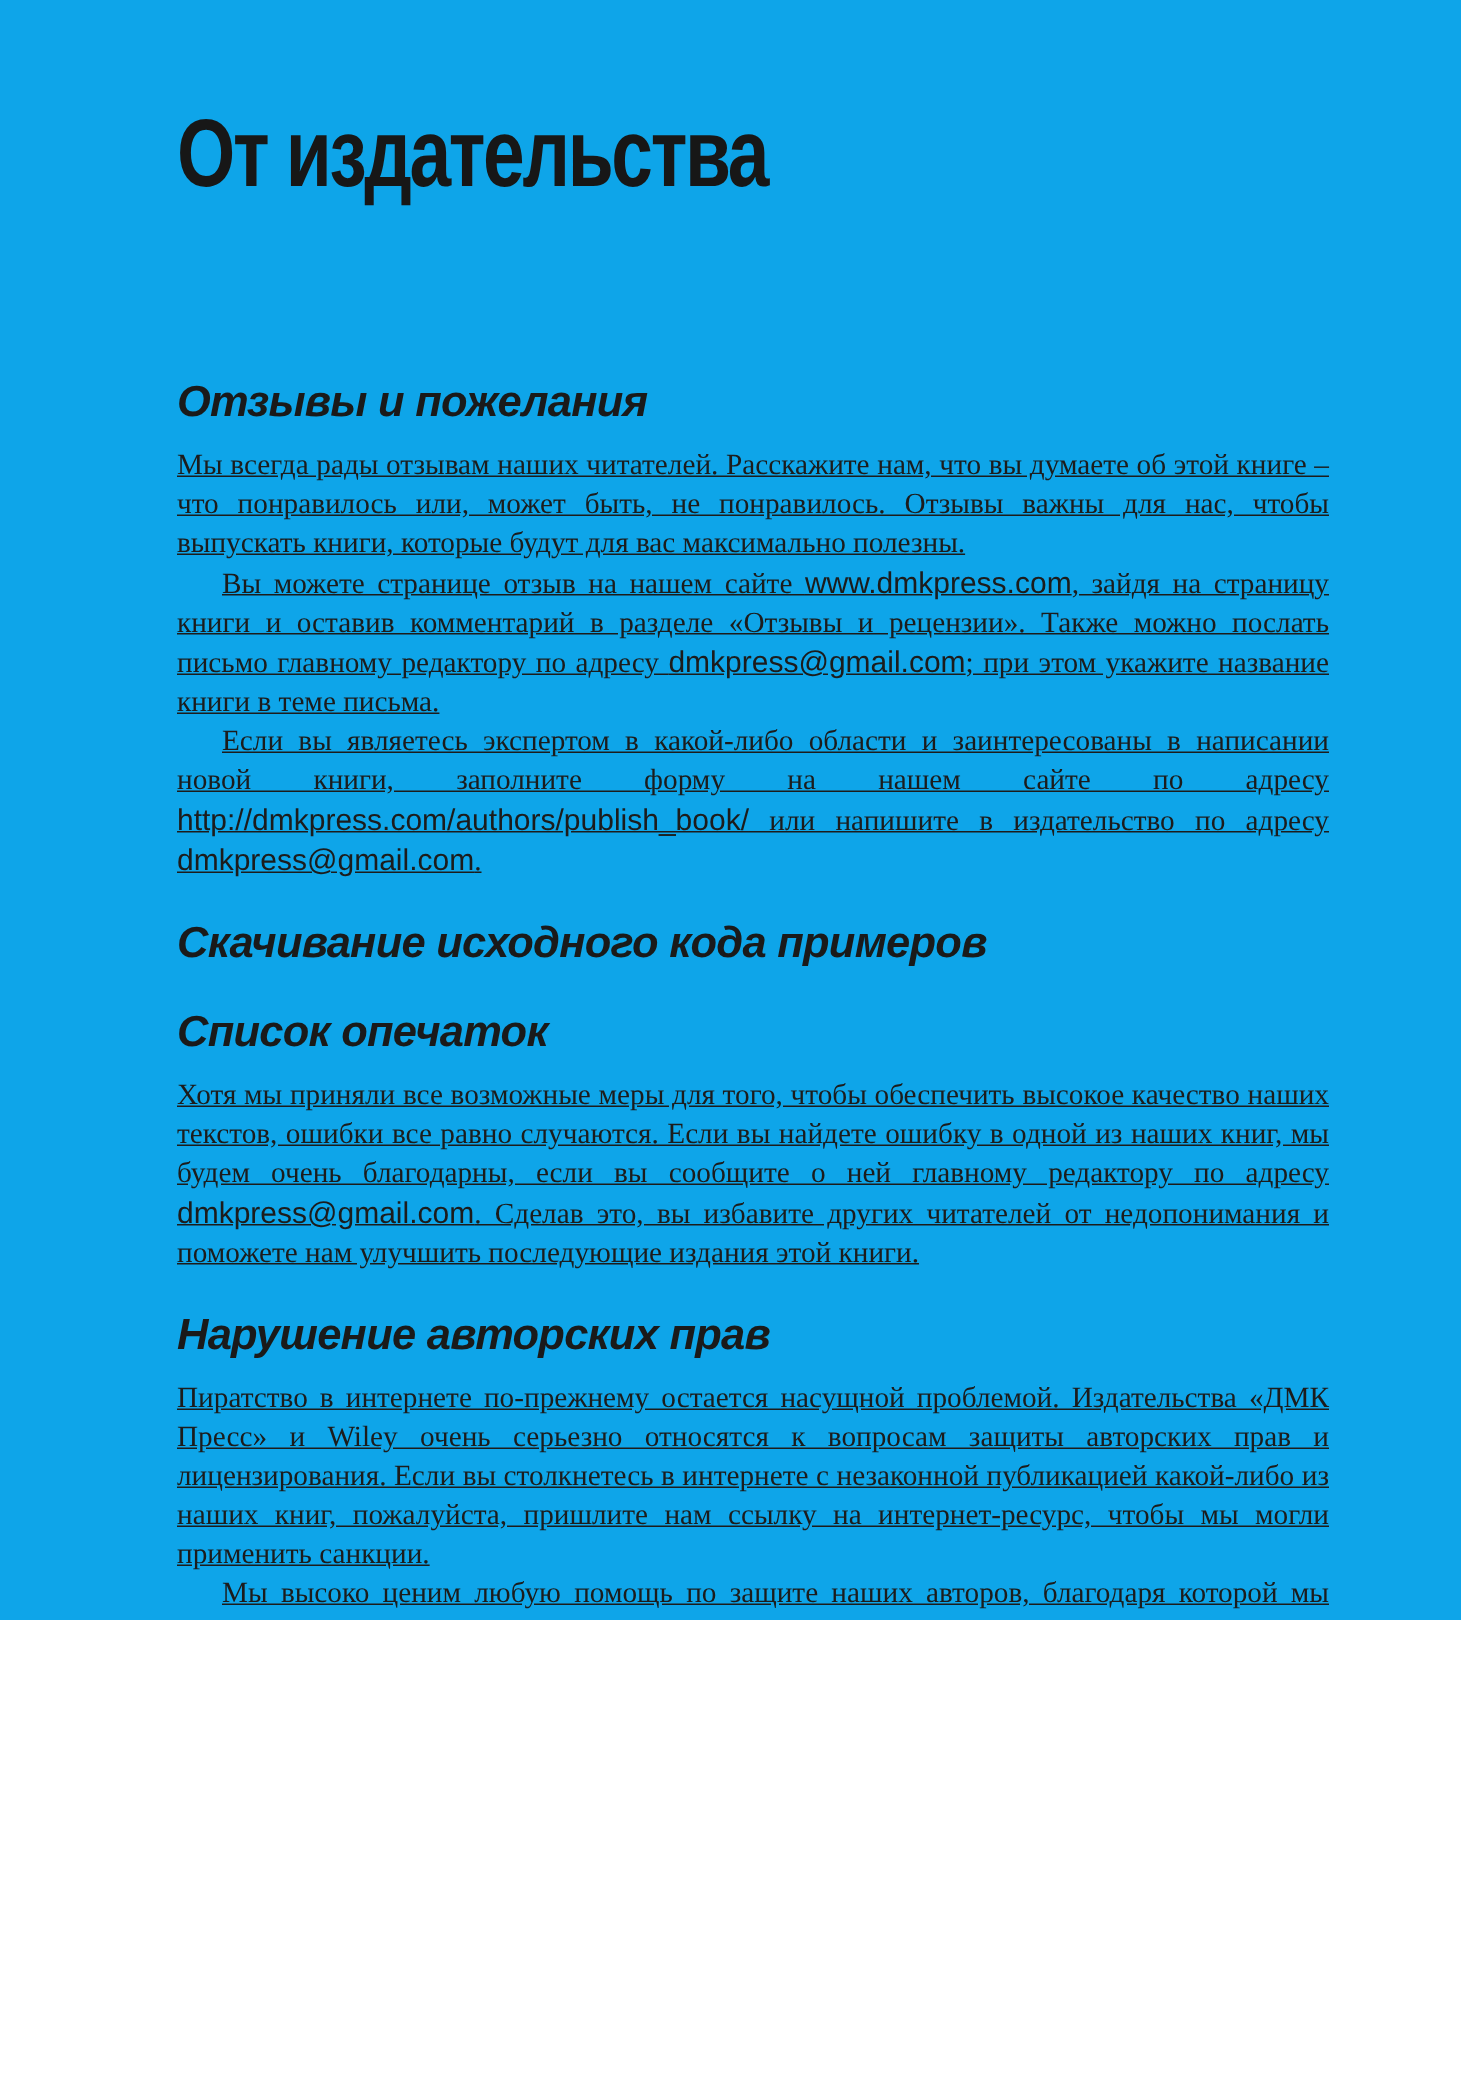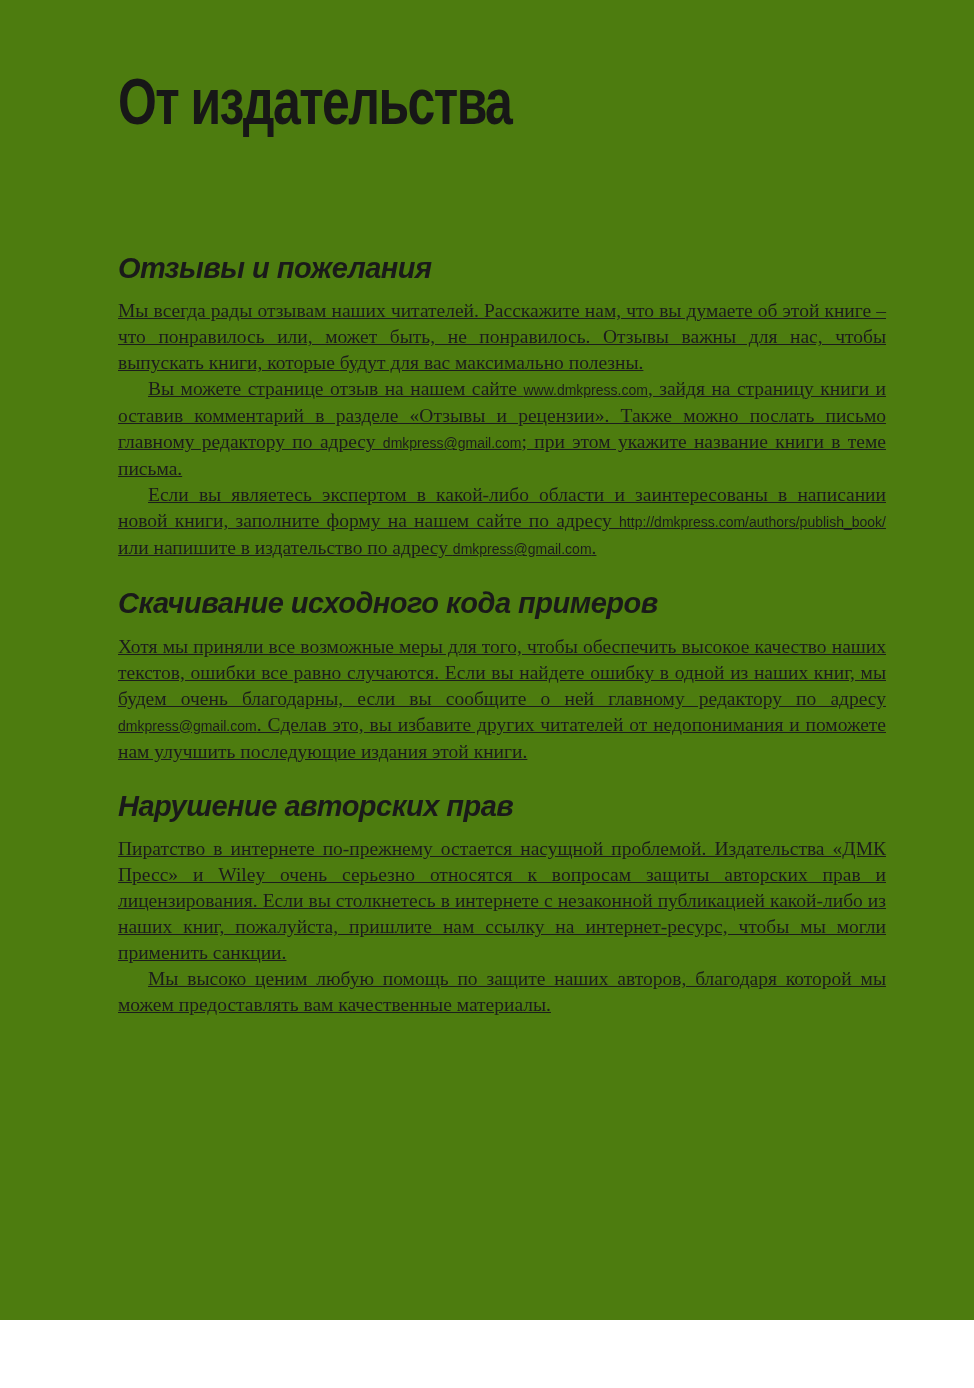--- a/index.html
+++ b/index.html
@@ -3,22 +3,22 @@
 <meta charset="utf-8">
 <style>
   html, body {
     margin: 0;
     padding: 0;
     background: #ffffff;
   }
   .page {
     position: relative;
     width: 974px;
-    height: 1320px;
-    background: #4d7c0f;
+    height: 1080px;
+    background: #0ea5e9;
     overflow: hidden;
     color: #1c1c1c;
   }
   .content {
     box-sizing: border-box;
     padding: 70px 88px 0 118px;
   }
   .chapter-title {
     margin: 0;
     font-family: "Liberation Sans", "DejaVu Sans", sans-serif;
@@ -51,21 +51,21 @@
     line-height: 26px;
     text-align: justify;
     color: #1c1c1c;
     text-decoration: underline;
   }
   .para.indent {
     text-indent: 30px;
   }
   .para .sans {
     font-family: "Liberation Sans", "DejaVu Sans", sans-serif;
-    font-size: 14px;
+    font-size: 20px;
   }
 </style>
 </head>
 <body>
 
 <div class="page">
   <div class="content">
 
     <h1 class="chapter-title">От издательства</h1>
 
@@ -74,20 +74,21 @@
       <p class="para"><span>Мы всегда рады отзывам наших читателей. Расскажите нам, что вы думаете об этой книге – что понравилось или, может быть, не понравилось. Отзывы важны для нас, чтобы выпускать книги, которые будут для вас максимально полезны.</span></p>
       <p class="para indent"><span>Вы можете странице отзыв на нашем сайте </span><span class="sans">www.dmkpress.com</span><span>, зайдя на страницу книги и оставив комментарий в разделе «Отзывы и рецензии». Также можно послать письмо главному редактору по адресу </span><span class="sans">dmkpress@gmail.com</span><span>; при этом укажите название книги в теме письма.</span></p>
       <p class="para indent"><span>Если вы являетесь экспертом в какой-либо области и заинтересованы в написании новой книги, заполните форму на нашем сайте по адресу </span><span class="sans">http://dmkpress.com/authors/publish_book/</span><span> или напишите в издательство по адресу </span><span class="sans">dmkpress@gmail.com</span><span>.</span></p>
     </section>
 
     <section>
       <h2 class="section-heading">Скачивание исходного кода примеров</h2>
     </section>
 
     <section>
+      <h2 class="section-heading">Список опечаток</h2>
       <p class="para"><span>Хотя мы приняли все возможные меры для того, чтобы обеспечить высокое качество наших текстов, ошибки все равно случаются. Если вы найдете ошибку в одной из наших книг, мы будем очень благодарны, если вы сообщите о ней главному редактору по адресу </span><span class="sans">dmkpress@gmail.com</span><span>. Сделав это, вы избавите других читателей от недопонимания и поможете нам улучшить последующие издания этой книги.</span></p>
     </section>
 
     <section>
       <h2 class="section-heading">Нарушение авторских прав</h2>
       <p class="para"><span>Пиратство в интернете по-прежнему остается насущной проблемой. Издательства «ДМК Пресс» и Wiley очень серьезно относятся к вопросам защиты авторских прав и лицензирования. Если вы столкнетесь в интернете с незаконной публикацией какой-либо из наших книг, пожалуйста, пришлите нам ссылку на интернет-ресурс, чтобы мы могли применить санкции.</span></p>
       <p class="para indent"><span>Мы высоко ценим любую помощь по защите наших авторов, благодаря которой мы можем предоставлять вам качественные материалы.</span></p>
     </section>
 
   </div>

